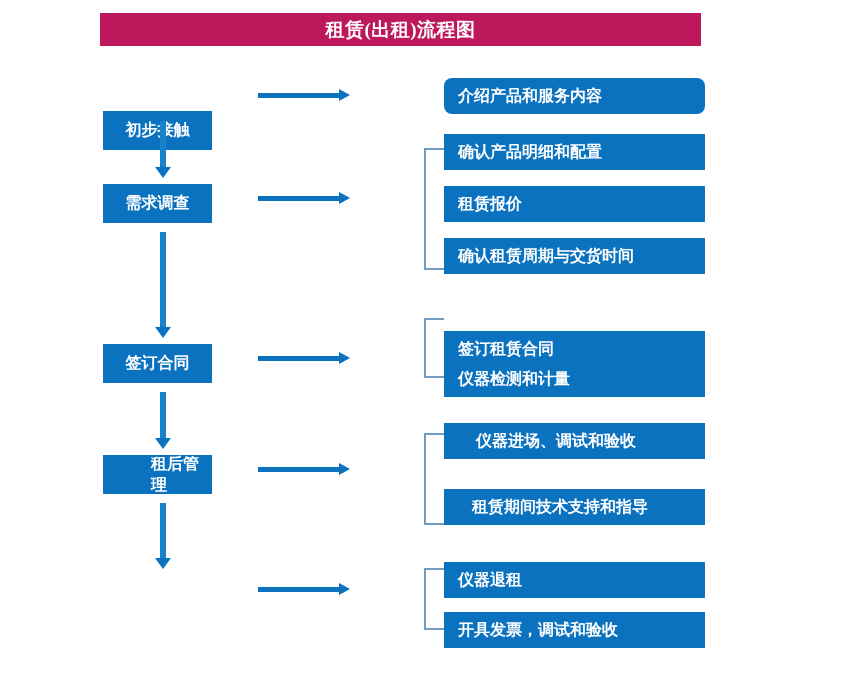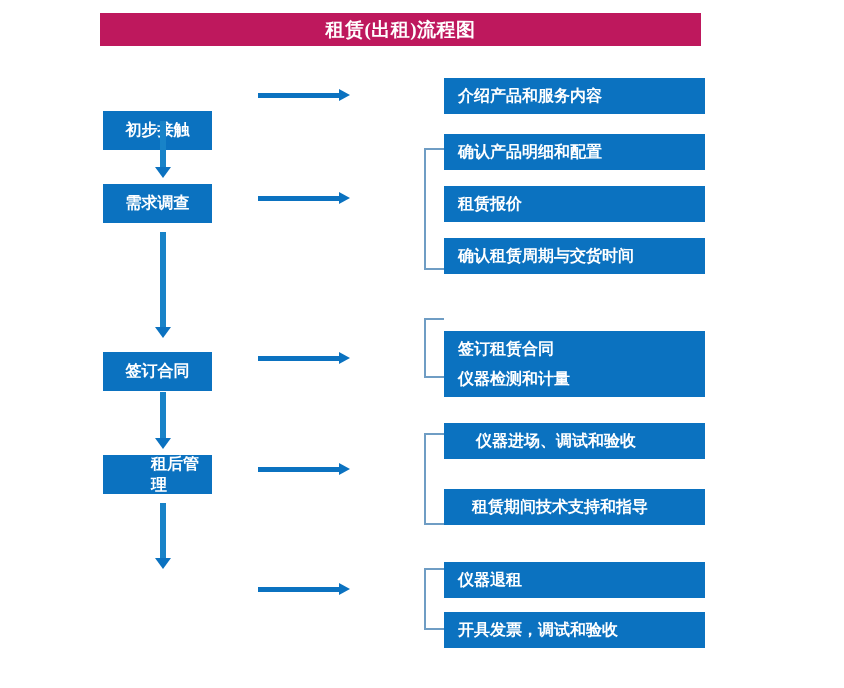--- a/index.html
+++ b/index.html
@@ -127,21 +127,21 @@
 <body>
 
 <div id="canvas">
 
   <div class="title-bar">租赁(出租)流程图</div>
 
   <div class="node stage" style="top:88px;margin-top:23px;">初步接触</div>
 
   <div class="node stage" style="top:184px;">需求调查</div>
 
-  <div class="node stage" style="top:344px;margin-top:8px;">签订合同</div>
+  <div class="node stage" style="top:344px;">签订合同</div>
 
   <div class="node stage" style="top:455px;padding-left:48px;">租后管理</div>
 
 
   <div class="v-arrow" style="top:121px; height:57px;">
     <div class="shaft" style="height:46px;"></div>
     <div class="head"></div>
   </div>
 
   <div class="v-arrow" style="top:232px; height:106px;">
@@ -185,21 +185,21 @@
   </div>
 
   <div class="bracket" style="top:148px; height:122px;"></div>
 
   <div class="bracket" style="top:318px; height:60px;"></div>
 
   <div class="bracket" style="top:433px; height:92px;"></div>
 
   <div class="bracket" style="top:568px; height:62px;"></div>
 
-  <div class="node detail" style="top:78px;">介绍产品和服务内容</div>
+  <div class="node detail" style="top:78px;border-radius:8px;">介绍产品和服务内容</div>
 
   <div class="node detail" style="top:134px;">确认产品明细和配置</div>
 
   <div class="node detail" style="top:186px;">租赁报价</div>
 
   <div class="node detail" style="top:238px;">确认租赁周期与交货时间</div>
 
   <div class="node detail" style="top:331px;">签订租赁合同</div>
 
   <div class="node detail" style="top:361px;">仪器检测和计量</div>

